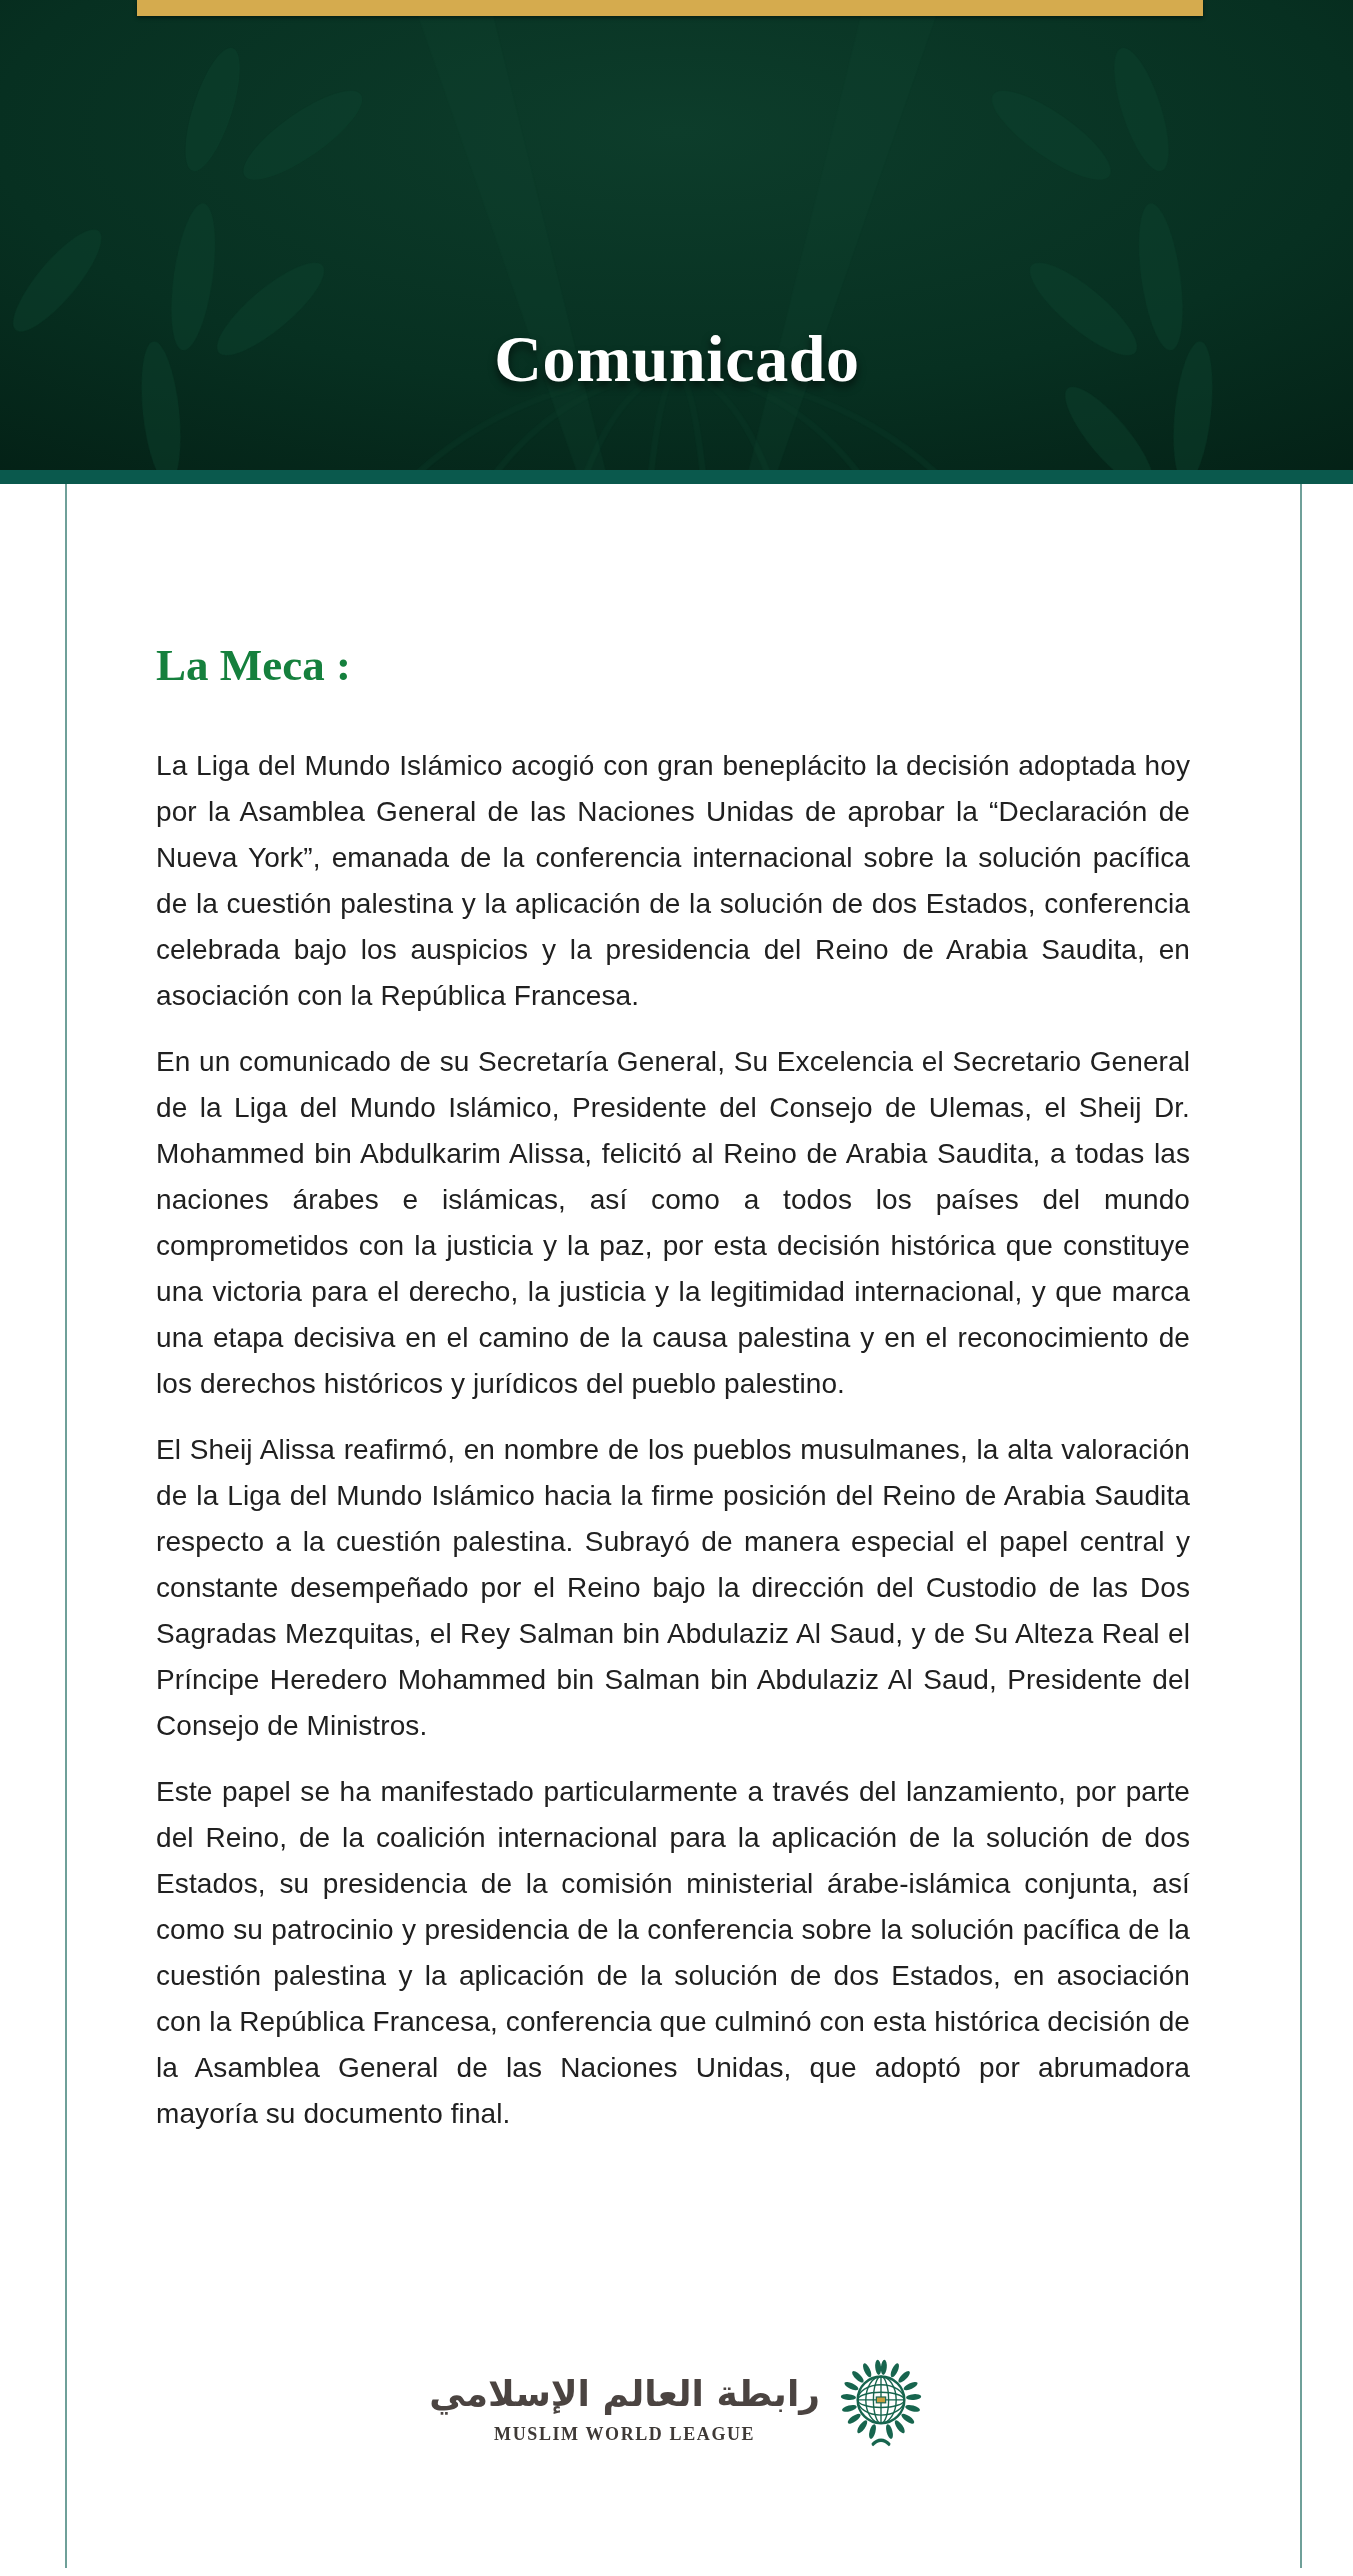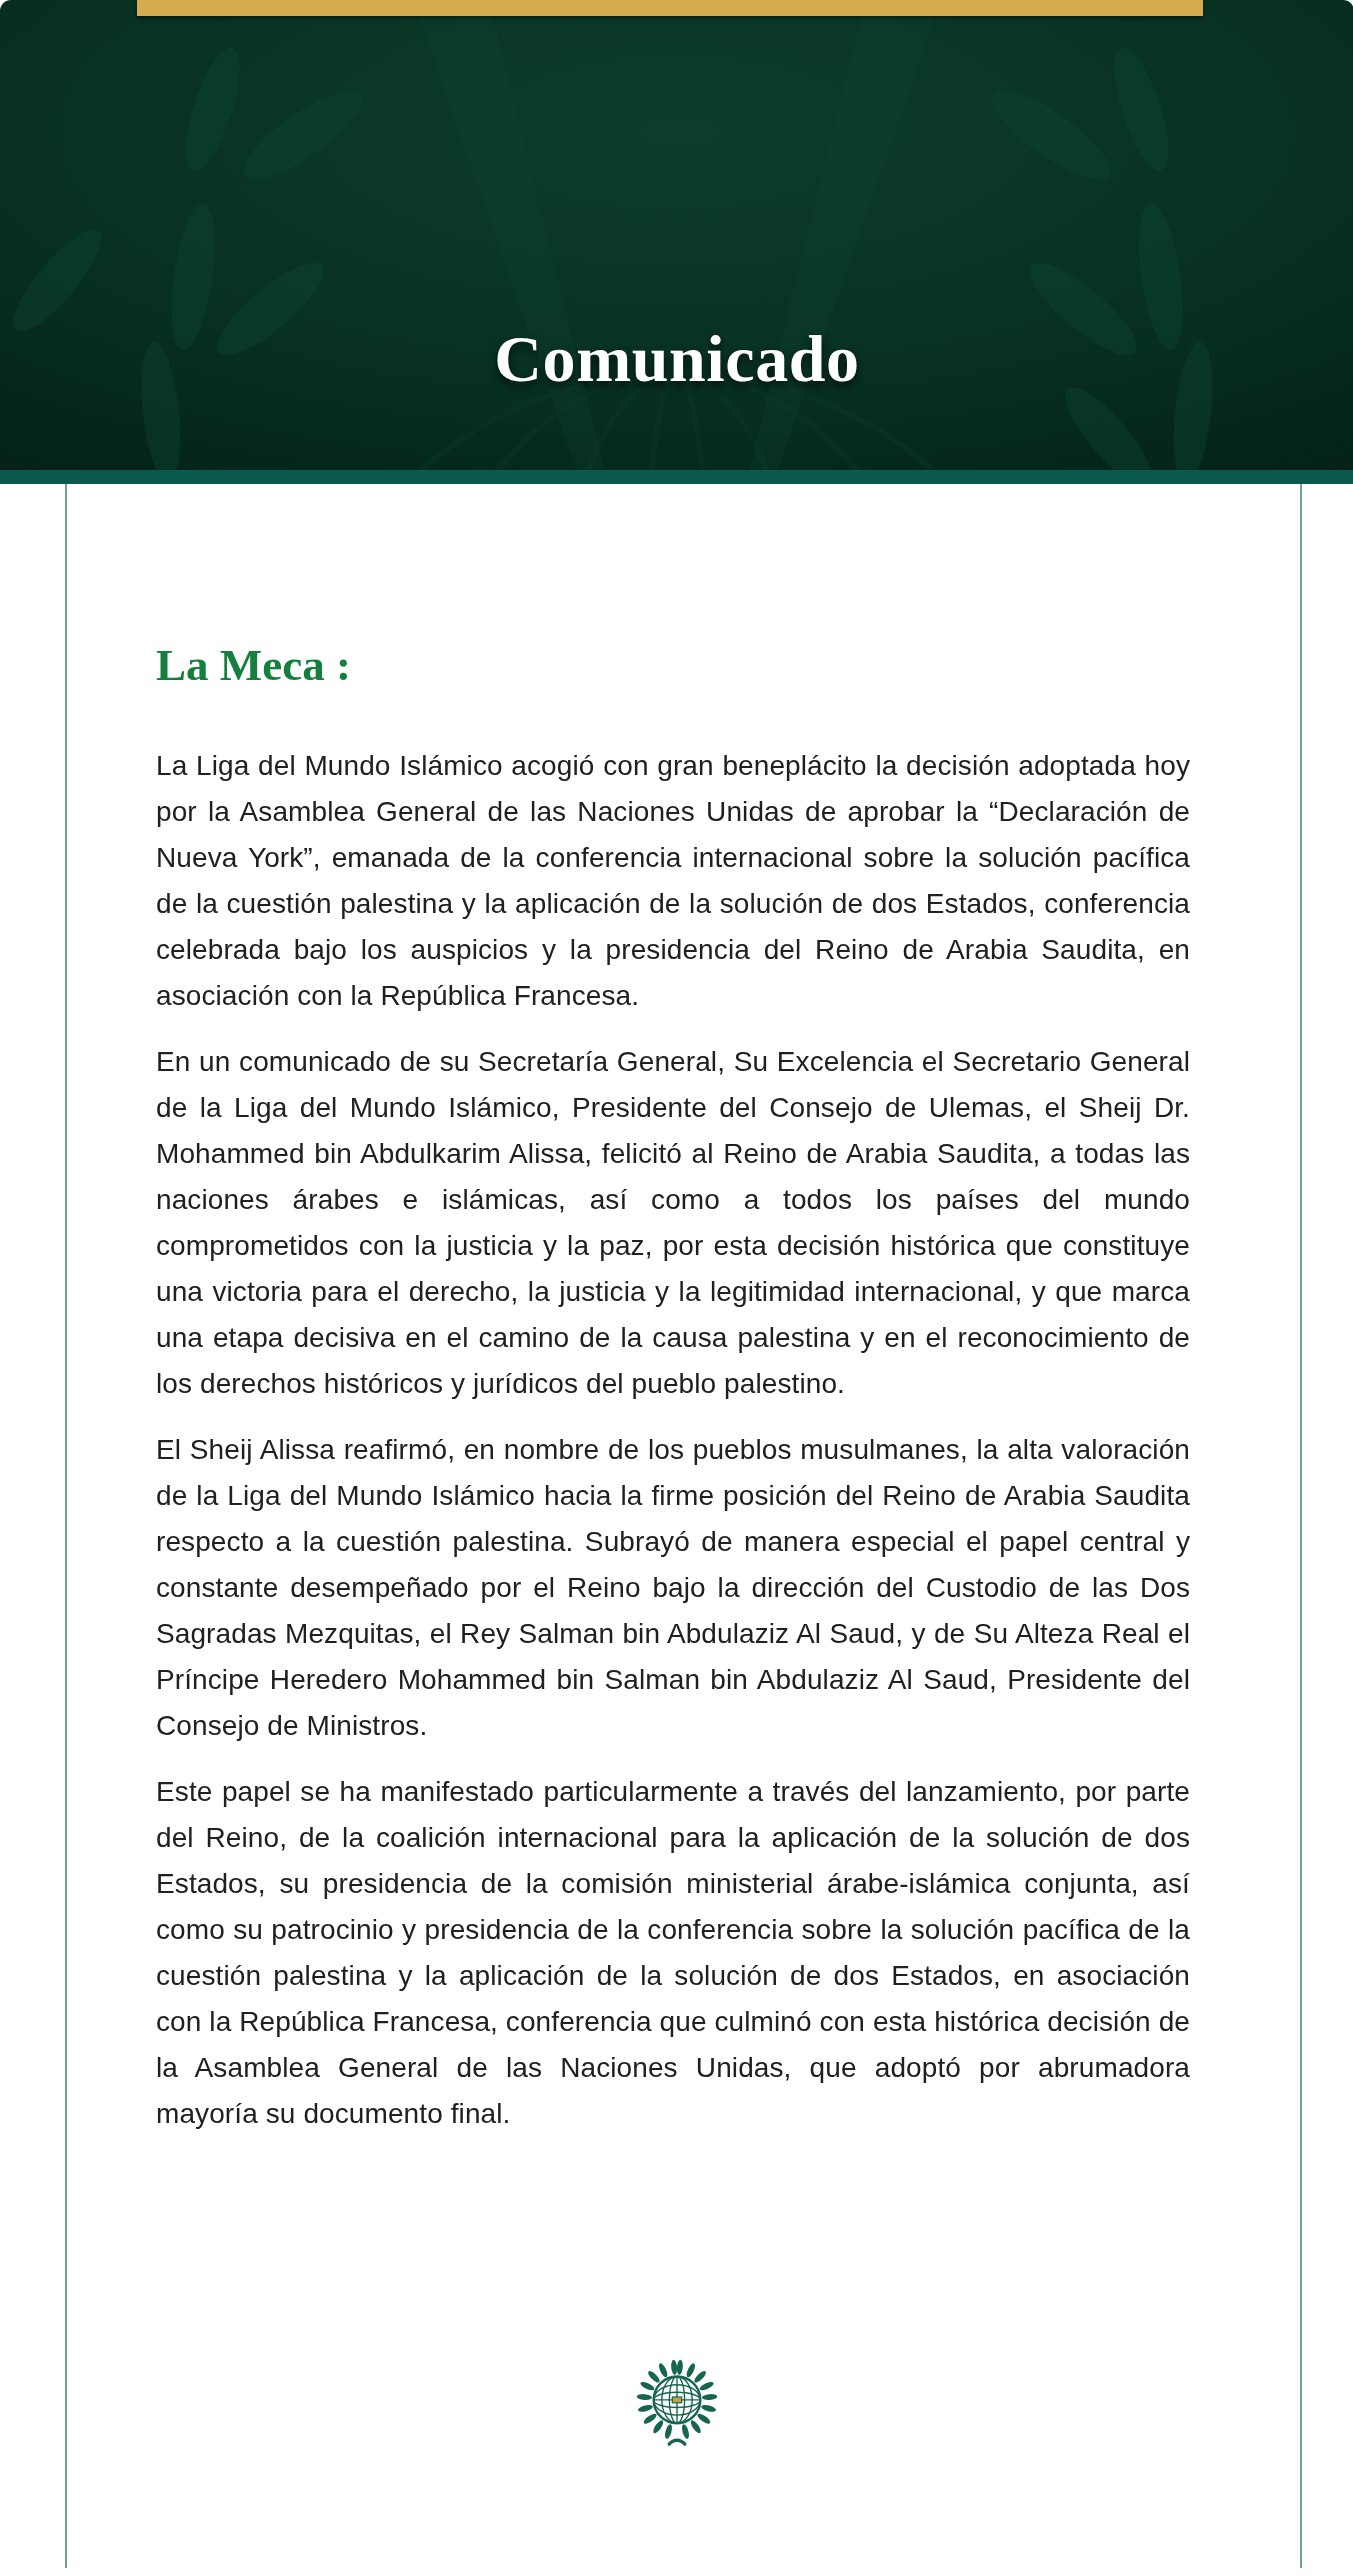--- a/index.html
+++ b/index.html
@@ -1,17 +1,17 @@
 <!DOCTYPE html>
 <html style="font-size:10.3px"><head>
 <meta charset="utf-8">
 <style>
   html,body{margin:0;padding:0;background:#ffffff;}
   .page{position:relative;width:1354px;height:2576px;background:#ffffff;overflow:hidden;
-        font-family:"Liberation Sans","DejaVu Sans",sans-serif;border-radius:11px;}
+        font-family:"Liberation Sans","DejaVu Sans",sans-serif;}
 
   
   .hero{position:absolute;top:0;left:0;width:1354px;height:470px;overflow:hidden;
         background:radial-gradient(120% 130% at 50% 28%, #0d3d2b 0%, #073021 42%, #031d13 78%, #02140d 100%);}
   .hero-deco{position:absolute;top:0;left:0;width:1354px;height:470px;display:block;}
   .gold-bar{position:absolute;top:0;left:137px;width:1066px;height:16px;
             box-shadow:0 1.9px 3.9px rgba(0,0,0,.45);}
   .hero h1{position:absolute;top:326px;left:0;width:100%;margin:0;text-align:center;
            font-family:"Liberation Serif","DejaVu Serif",serif;font-weight:700;
            font-size:66px;line-height:1;color:#ffffff;letter-spacing:0.6px;
@@ -83,20 +83,24 @@
 
   <main class="docbody">
     <h2>La Meca :</h2>
     <p>La Liga del Mundo Islámico acogió con gran beneplácito la decisión adoptada hoy por la Asamblea General de las Naciones Unidas de aprobar la “Declaración de Nueva York”, emanada de la conferencia internacional sobre la solución pacífica de la cuestión palestina y la aplicación de la solución de dos Estados, conferencia celebrada bajo los auspicios y la presidencia del Reino de Arabia Saudita, en asociación con la República Francesa.</p>
     <p>En un comunicado de su Secretaría General, Su Excelencia el Secretario General de la Liga del Mundo Islámico, Presidente del Consejo de Ulemas, el Sheij Dr. Mohammed bin Abdulkarim Alissa, felicitó al Reino de Arabia Saudita, a todas las naciones árabes e islámicas, así como a todos los países del mundo comprometidos con la justicia y la paz, por esta decisión histórica que constituye una victoria para el derecho, la justicia y la legitimidad internacional, y que marca una etapa decisiva en el camino de la causa palestina y en el reconocimiento de los derechos históricos y jurídicos del pueblo palestino.</p>
     <p>El Sheij Alissa reafirmó, en nombre de los pueblos musulmanes, la alta valoración de la Liga del Mundo Islámico hacia la firme posición del Reino de Arabia Saudita respecto a la cuestión palestina. Subrayó de manera especial el papel central y constante desempeñado por el Reino bajo la dirección del Custodio de las Dos Sagradas Mezquitas, el Rey Salman bin Abdulaziz Al Saud, y de Su Alteza Real el Príncipe Heredero Mohammed bin Salman bin Abdulaziz Al Saud, Presidente del Consejo de Ministros.</p>
     <p>Este papel se ha manifestado particularmente a través del lanzamiento, por parte del Reino, de la coalición internacional para la aplicación de la solución de dos Estados, su presidencia de la comisión ministerial árabe-islámica conjunta, así como su patrocinio y presidencia de la conferencia sobre la solución pacífica de la cuestión palestina y la aplicación de la solución de dos Estados, en asociación con la República Francesa, conferencia que culminó con esta histórica decisión de la Asamblea General de las Naciones Unidas, que adoptó por abrumadora mayoría su documento final.</p>
   </main>
 
   <footer class="logo-row">
+    <div class="logo-text">
+      <div class="logo-arabic">رابطة العالم الإسلامي</div>
+      <div class="logo-english">MUSLIM WORLD LEAGUE</div>
+    </div>
     <svg class="emblem" width="88" height="111" viewBox="0 0 150 190">
       <defs>
         <ellipse id="leaf" cx="0" cy="0" rx="5" ry="13" fill="#17654e"></ellipse>
       </defs>
 
       <circle cx="75" cy="82" r="40" fill="#ffffff" stroke="#17654e" stroke-width="4"></circle>
       <g stroke="#17654e" stroke-width="2.4" fill="none">
         <ellipse cx="75" cy="82" rx="13" ry="40"></ellipse>
         <ellipse cx="75" cy="82" rx="26" ry="40"></ellipse>
         <ellipse cx="75" cy="82" rx="40" ry="13"></ellipse>

